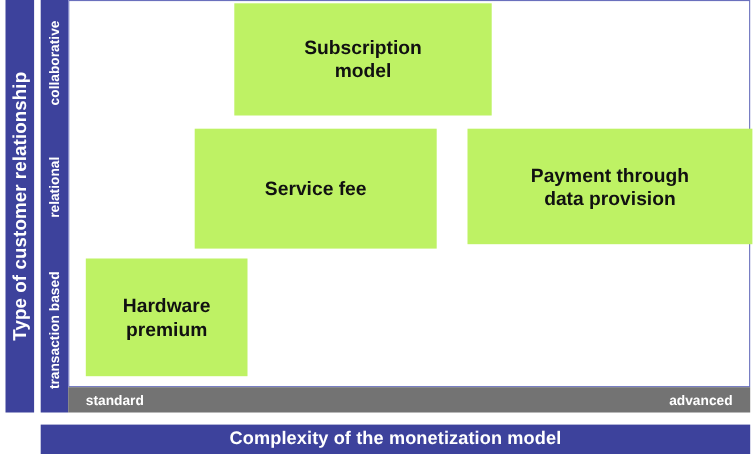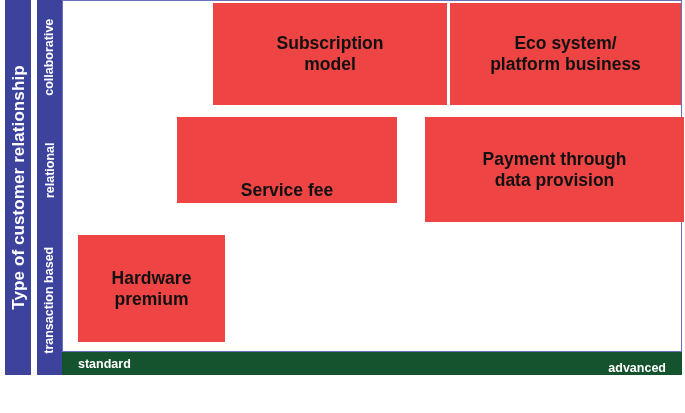--- a/index.html
+++ b/index.html
@@ -81,70 +81,70 @@
   #y-tick-1 { top: 115px; height: 110px; }   
   #y-tick-2 { top: 225px; height: 150px; }   
 
   
   #x-tick-bar {
     position: absolute;
     left: 62px;
     top: 352px;
     width: 620px;
     height: 23px;
-    background: #14532d;
+    background: #737373;
   }
   .x-tick {
     position: absolute;
     top: 0;
     height: 23px;
     color: #ffffff;
     font-size: 12.5px;
     font-weight: bold;
     display: flex;
     align-items: center;
     white-space: nowrap;
   }
   #x-tick-0 { left: 16px;  }
-  #x-tick-1 { right: 16px; align-items: flex-end; }
+  #x-tick-1 { right: 16px; }
 
   
   #plot-area {
     position: absolute;
     left: 62px;
     top: 0px;
     width: 620px;
     height: 352px;
     background: #ffffff;
     border: 1px solid #6a70bd;
     border-right: 1px solid #6a70bd;
     box-sizing: border-box;
   }
 
   
   .cell {
     position: absolute;
-    background: #ef4444;
+    background: #bef264;
     color: #111111;
     font-weight: bold;
     font-size: 17.5px;
     line-height: 1.18;
     text-align: center;
     display: flex;
     align-items: center;
     justify-content: center;
     padding: 2px 6px;
     box-sizing: border-box;
   }
   .cell .label { white-space: pre-line; }
 
   
   #cell-subscription { left: 213px; top: 3px;   width: 234px; height: 102px; }
   #cell-ecosystem    { left: 450px; top: 3px;   width: 231px; height: 102px; }
-  #cell-servicefee   { left: 177px; top: 117px; width: 220px; height: 86px; align-items: flex-end; }
+  #cell-servicefee   { left: 177px; top: 117px; width: 220px; height: 109px; }
   #cell-payment      { left: 425px; top: 117px; width: 259px; height: 105px; }
   #cell-hardware     { left: 78px;  top: 235px; width: 147px; height: 107px; }
 </style>
 </head>
 <body>
 
 <div id="figure">
 
   <div id="y-axis-title" class="axis-title">
     <span class="rot">Type of customer relationship</span>
@@ -162,24 +162,20 @@
     </div>
   </div>
 
   <div id="plot-area"></div>
 
   <div id="cell-subscription" class="cell">
     <span class="label">Subscription
 model</span>
   </div>
 
-  <div id="cell-ecosystem" class="cell">
-    <span class="label">Eco system/
-platform business</span>
-  </div>
 
   <div id="cell-servicefee" class="cell">
     <span class="label">Service fee</span>
   </div>
 
   <div id="cell-payment" class="cell">
     <span class="label">Payment through
 data provision</span>
   </div>
 
@@ -190,14 +186,17 @@
 
   <div id="x-tick-bar">
     <div id="x-tick-0" class="x-tick">
       <span>standard</span>
     </div>
     <div id="x-tick-1" class="x-tick">
       <span>advanced</span>
     </div>
   </div>
 
+  <div id="x-axis-title" class="axis-title">
+    <span>Complexity of the monetization model</span>
+  </div>
 
 </div>
 
 </body></html>

